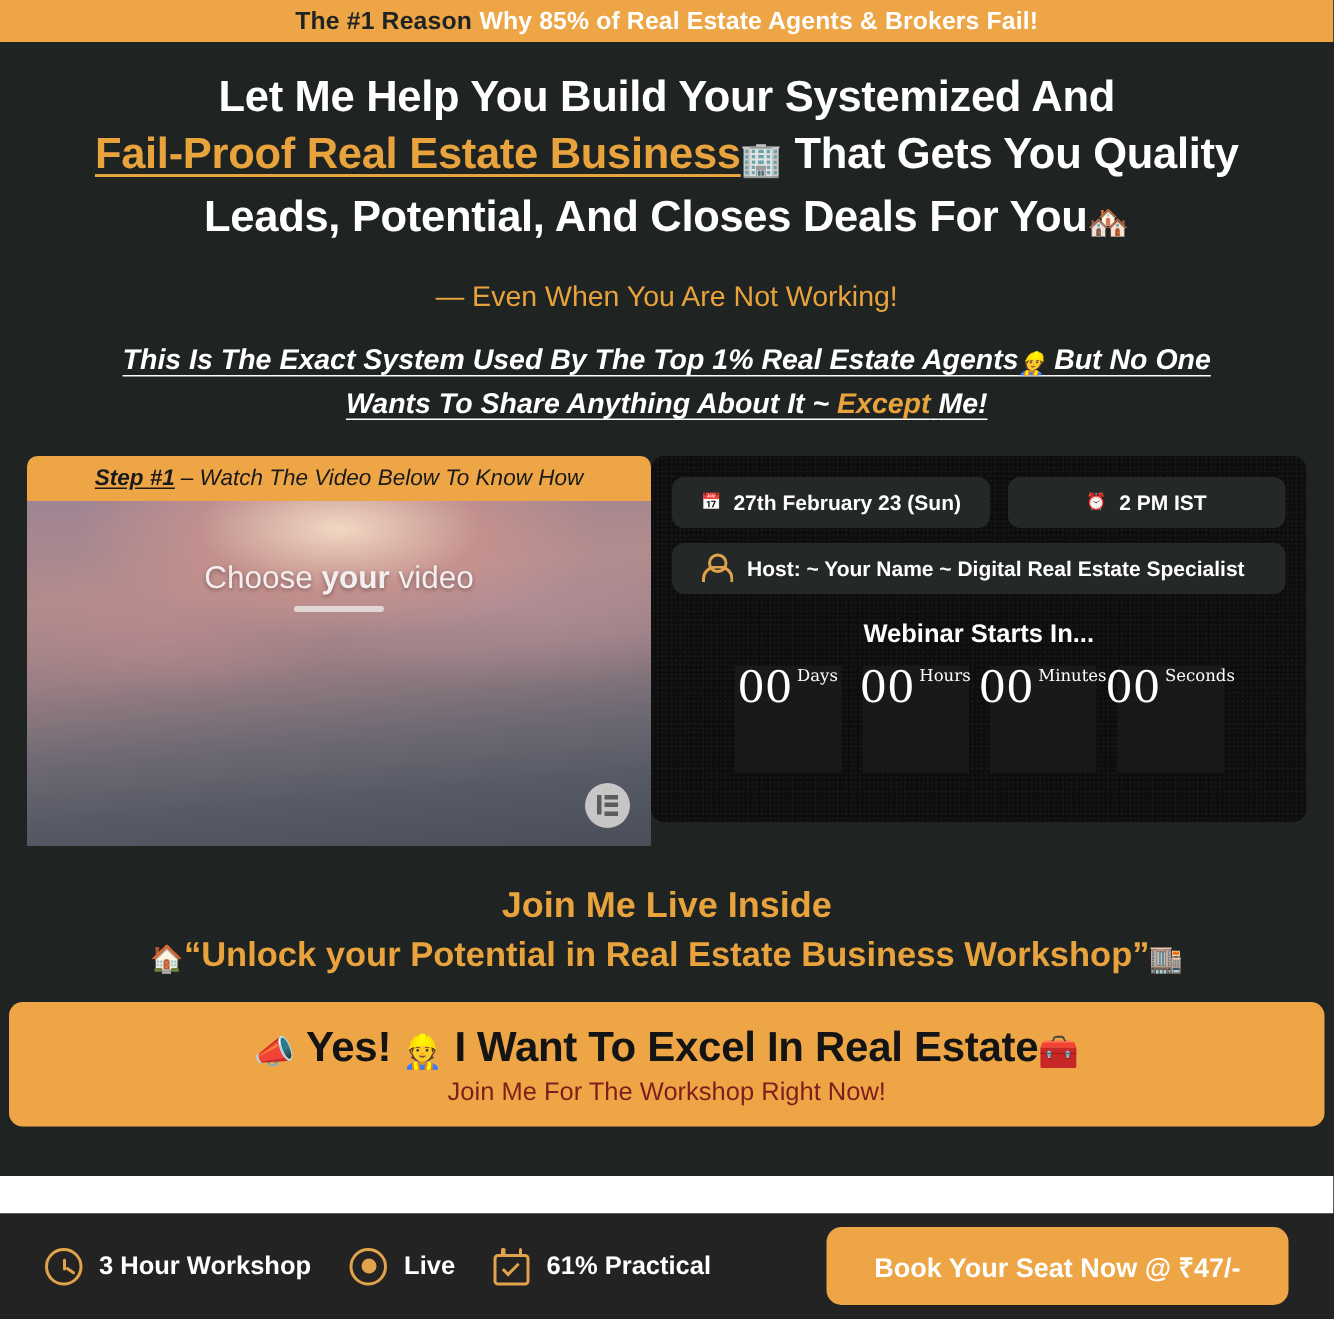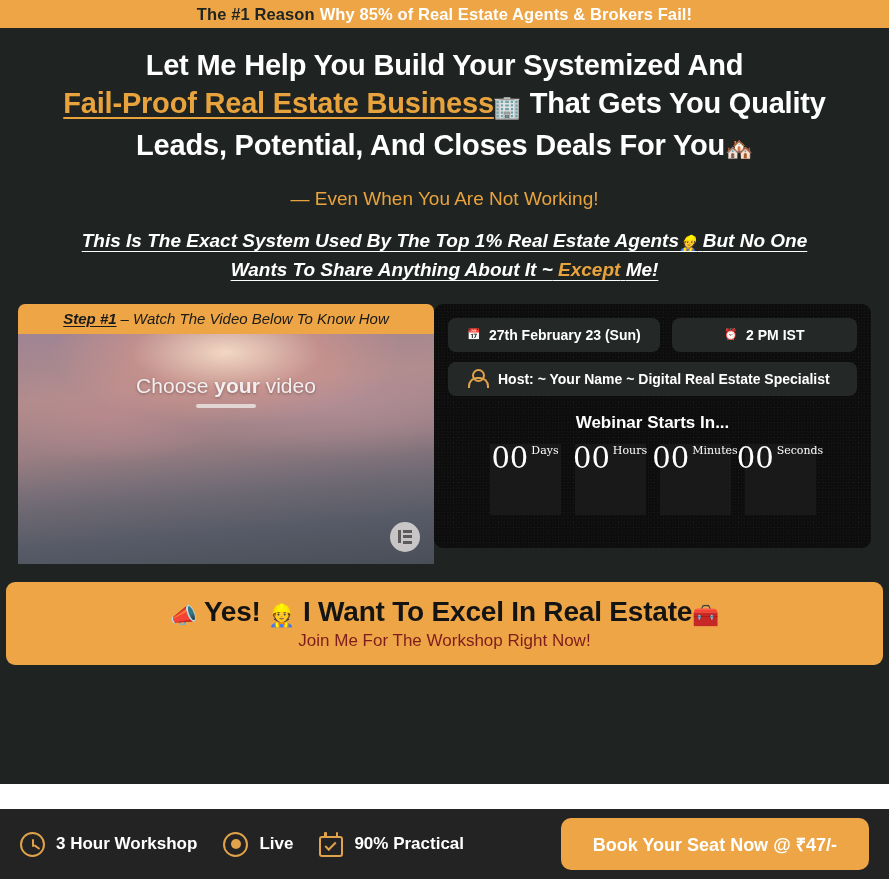--- a/index.html
+++ b/index.html
@@ -337,21 +337,21 @@
 
   .footer {
     position: absolute;
     left: 0;
     top: 809px;
     width: 889px;
     height: 70px;
     background: #232323;
     display: flex;
     align-items: center;
-    padding: 0 20px;
+    padding: 0 30px;
     gap: 0;
   }
   .footer-feature {
     display: flex;
     align-items: center;
     gap: 11px;
     margin-right: 26px;
     font-size: 17px;
     font-weight: 700;
     color: #ffffff;
@@ -529,20 +529,26 @@
           </div>
           <div class="cd-cell">
             <span class="cd-num">00</span>
             <span class="cd-label">Seconds</span>
           </div>
         </div>
       </div>
     </div>
   </div>
 
+  <div class="join-block">
+    <div class="join-title">Join Me Live Inside</div>
+    <div class="join-quote">
+      <span class="emoji">🏠</span><span>“Unlock your Potential in Real Estate Business Workshop”</span><span class="emoji">🏬</span>
+    </div>
+  </div>
 
   <div class="cta">
     <div class="cta-main">
       <span class="emoji">📣</span>
       <span>Yes!</span>
       <span class="emoji">👷</span>
       <span>I Want To Excel In Real Estate</span><span class="emoji">🧰</span>
     </div>
     <div class="cta-sub">Join Me For The Workshop Right Now!</div>
   </div>
@@ -558,18 +564,18 @@
       <span class="ico-live"></span>
       <span>Live</span>
     </div>
     <div class="footer-feature">
       <span class="ico-cal">
         <span class="tick-l"></span>
           <span class="tick-r"></span>
         <span class="cal-body"></span>
         <span class="check"></span>
       </span>
-      <span>90% Practical</span>
+      <span>61% Practical</span>
     </div>
     <button class="book-btn">Book Your Seat Now @ ₹47/-</button>
   </div>
 
 </div>
 
 </body></html>

